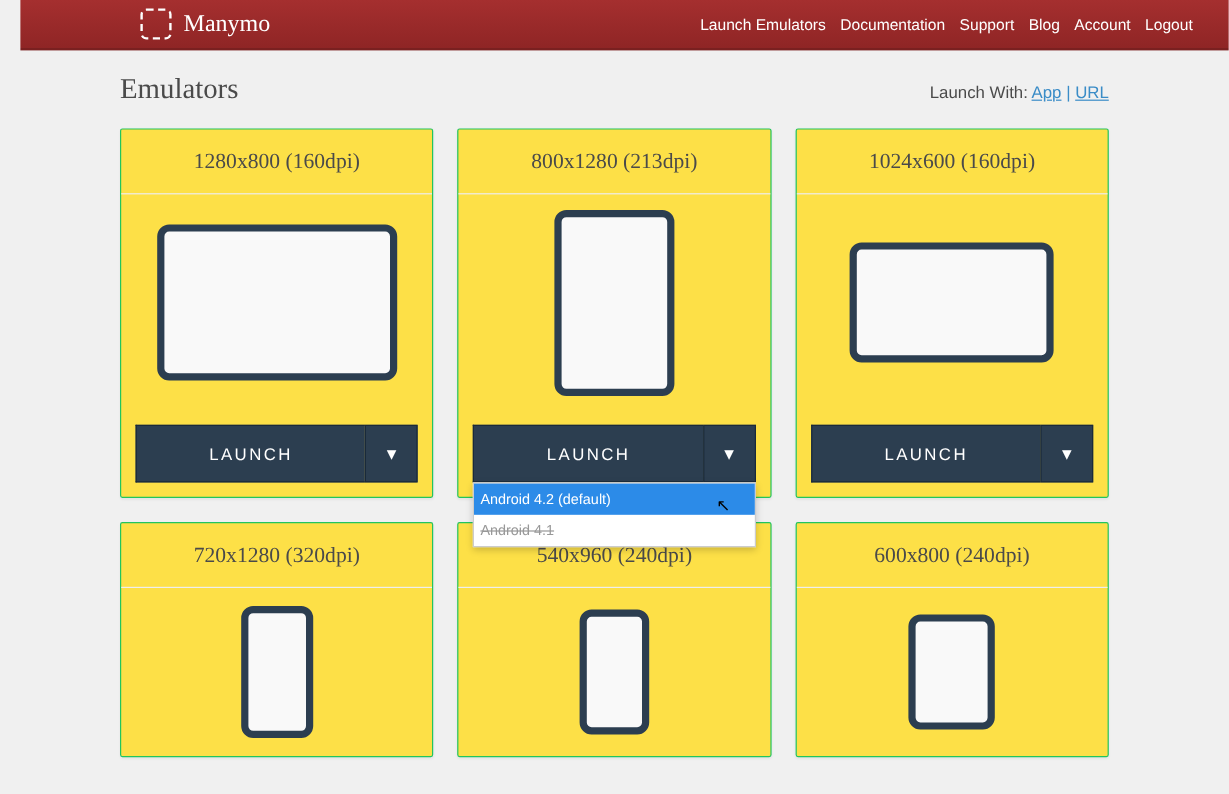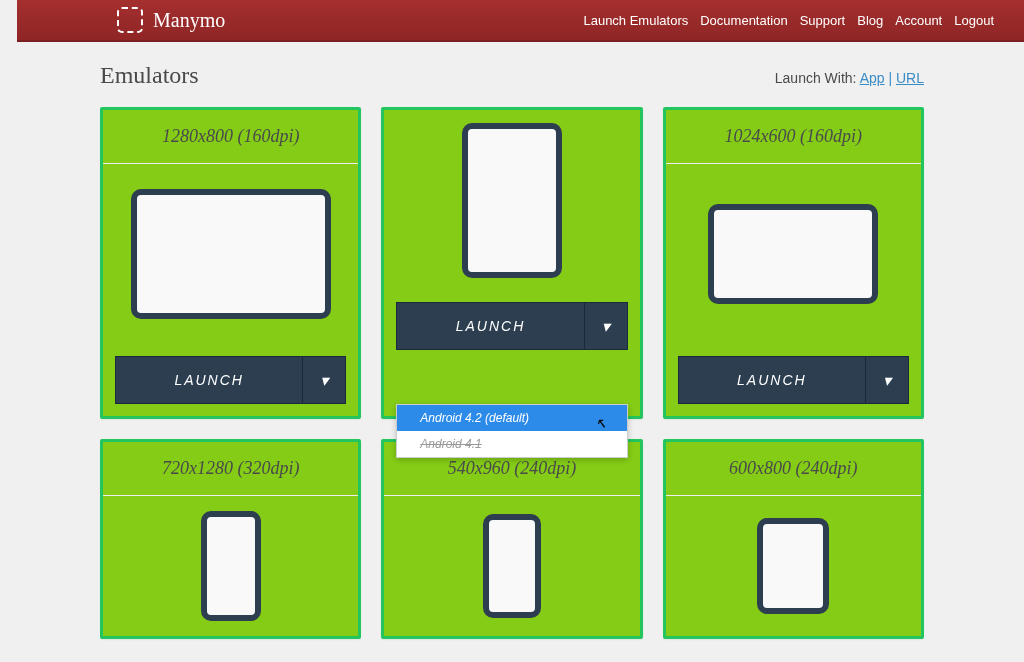--- a/index.html
+++ b/index.html
@@ -70,26 +70,25 @@
 .launch-with .link {
   color: #3a8cc7;
 }
 .sep { color: #3a8cc7; }
 .grid {
   display: grid;
   grid-template-columns: repeat(3, 1fr);
   gap: 20px;
 }
 .card {
-  background: #84cc16;
-  border: 3px solid #22c55e;
+  background: #fde047;
+  border: 1px solid #22c55e;
   border-radius: 2px;
   box-shadow: 0 1px 2px rgba(0,0,0,0.05);
   position: relative;
-  font-style: italic;
 }
 .card-title {
   text-align: center;
   padding: 16px 10px;
   font-size: 18px;
   color: #4a4a4a;
   border-bottom: 1px solid #eee;
 }
 .device-area {
   height: 180px;
@@ -148,21 +147,21 @@
   top: 100%;
   margin-top: -12px;
   background: #fff;
   border: 1px solid #ccc;
   box-shadow: 0 2px 6px rgba(0,0,0,0.2);
   z-index: 10;
   font-family: Arial, sans-serif;
   font-size: 12px;
 }
 .dropdown-item {
-  padding: 6px 23px;
+  padding: 6px 5px;
   cursor: pointer;
 }
 .dropdown-item.selected {
   background: #2c8be8;
   color: #fff;
 }
 .dropdown-item.disabled {
   color: #999;
   text-decoration: line-through;
   border-radius: 10px;
@@ -215,20 +214,21 @@
         <div class="launch-btn">
           <div class="launch-main">LAUNCH</div>
           <div class="launch-caret">
             <span>▾</span>
           </div>
         </div>
       </div>
     </div>
 
     <div class="card">
+      <div class="card-title">800x1280 (213dpi)</div>
       <div class="device-area">
         <div class="device dev-800x1280"></div>
       </div>
       <div class="card-footer">
         <div class="launch-btn">
           <div class="launch-main">LAUNCH</div>
           <div class="launch-caret">
             <span>▾</span>
           </div>
         </div>

